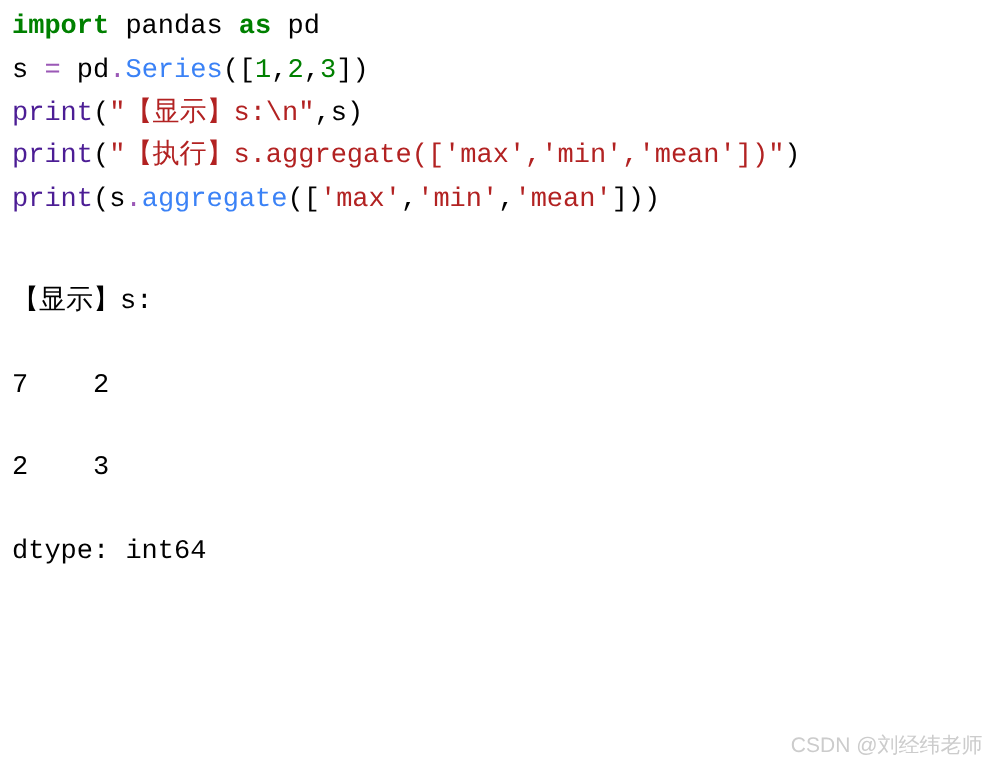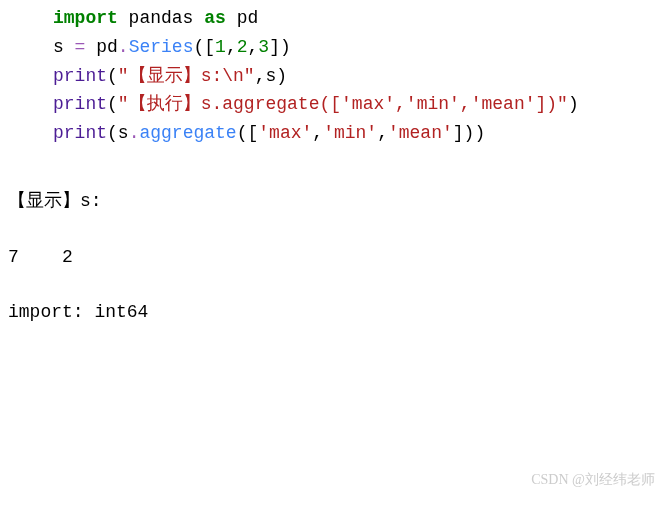--- a/index.html
+++ b/index.html
@@ -12,21 +12,20 @@
       font-size: 18px;
       line-height: 1.6;
       background: #ffffff;
       width: 667px;
       height: 515px;
       padding: 4px 8px;
       position: relative;
     }
     .code-block {
       margin-bottom: 12px;
-      margin-left: 45px;
     }
     .code-line {
       white-space: pre;
     }
     .output-block {
       white-space: pre;
       color: #000000;
       font-size: 18px;
       line-height: 1.55;
     }
@@ -36,25 +35,25 @@
     .op { color: #9b59b6; }
     .num { color: #008000; }
     .str { color: #b22222; }
     .call { color: #3b82f6; }
     .builtin { color: #4c1d95; }
     .paren { color: #000000; }
     .bracket { color: #000000; }
     .comma { color: #000000; }
     .watermark {
       position: absolute;
-      bottom: 24px;
+      bottom: 8px;
       right: 12px;
       color: #cccccc;
       font-size: 14px;
-      font-family: Liberation Serif, serif;
+      font-family: Liberation Sans, sans-serif;
     }
   </style>
 </head>
 <body>
 
 <div class="code-block">
 
   <div class="code-line"><span class="kw-import">import</span><span class="name"> pandas </span><span class="kw-as">as</span><span class="name"> pd</span></div>
 
   <div class="code-line"><span class="name">s </span><span class="op">=</span><span class="name"> pd</span><span class="op">.</span><span class="call">Series</span><span class="paren">(</span><span class="bracket">[</span><span class="num">1</span><span class="comma">,</span><span class="num">2</span><span class="comma">,</span><span class="num">3</span><span class="bracket">]</span><span class="paren">)</span></div>
@@ -63,20 +62,21 @@
 
   <div class="code-line"><span class="builtin">print</span><span class="paren">(</span><span class="str">"【执行】s.aggregate(['max','min','mean'])"</span><span class="paren">)</span></div>
 
   <div class="code-line"><span class="builtin">print</span><span class="paren">(</span><span class="name">s</span><span class="op">.</span><span class="call">aggregate</span><span class="paren">(</span><span class="bracket">[</span><span class="str">'max'</span><span class="comma">,</span><span class="str">'min'</span><span class="comma">,</span><span class="str">'mean'</span><span class="bracket">]</span><span class="paren">)</span><span class="paren">)</span></div>
 
 </div>
 
 <div class="output-block">
 <div>【显示】s:</div>
 <div>7    2</div>
-<div>import: int64</div>
+<div>2    3</div>
+<div>dtype: int64</div>
 
 
 
 
 </div>
 
 <div class="watermark">CSDN @刘经纬老师</div>
 
 </body></html>

